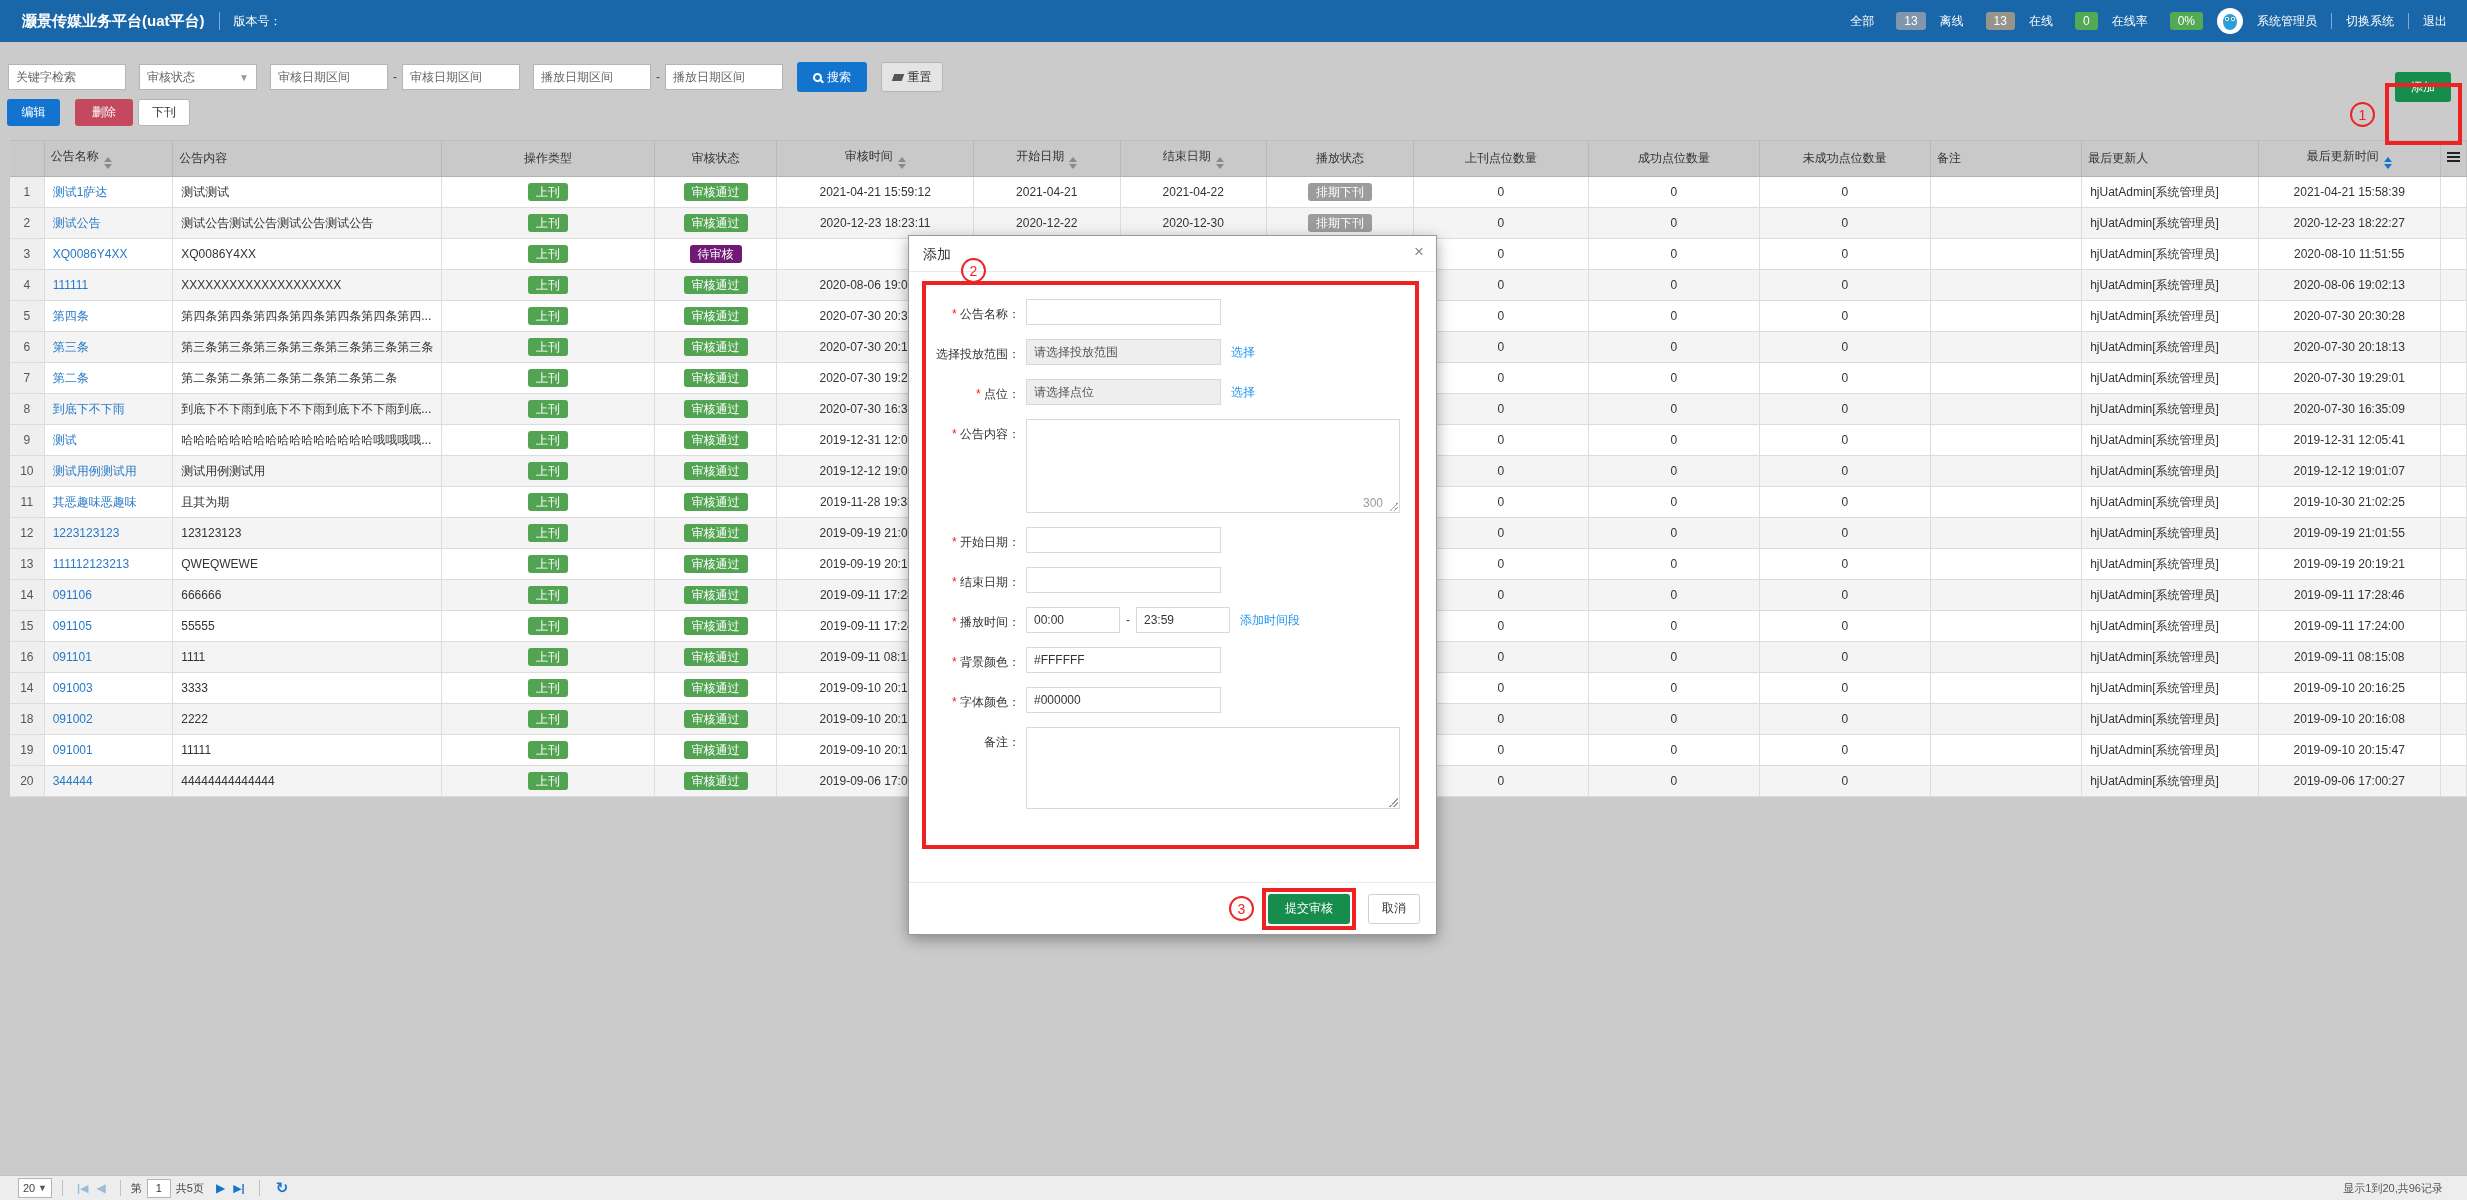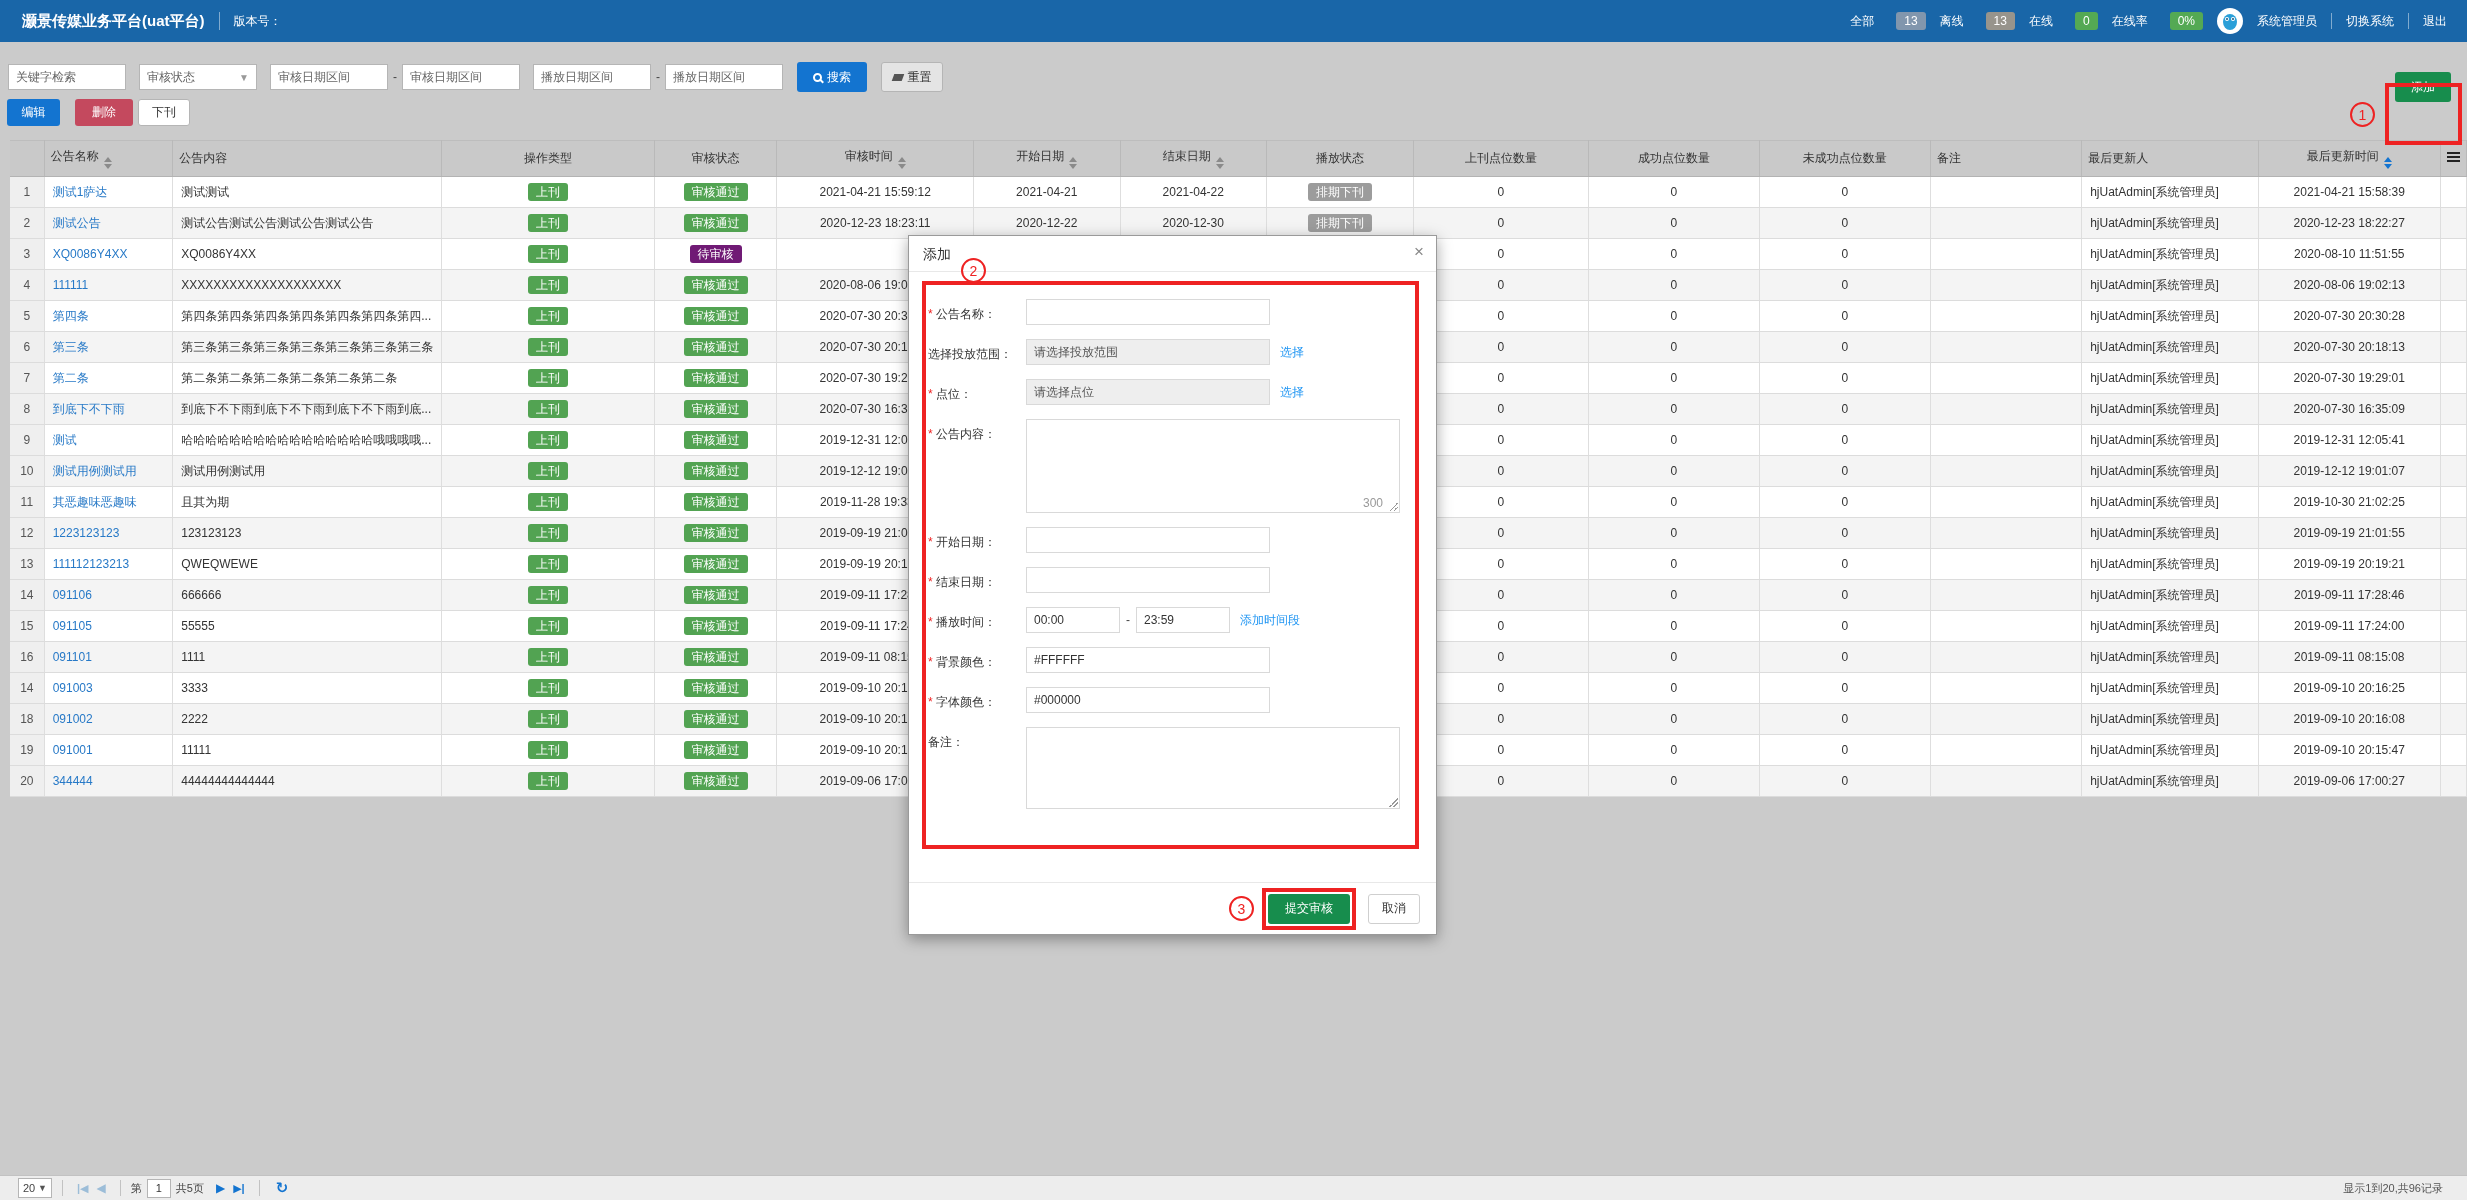--- a/index.html
+++ b/index.html
@@ -96,24 +96,24 @@
   .modal { position:absolute; left:908px; top:235px; width:529px; height:700px; background:#fff;
     border:1px solid #9a9a9a; box-shadow:0 4px 14px rgba(0,0,0,.35); z-index:50; }
   .m-title { height:36px; line-height:36px; padding:0 14px; font-size:14px; color:#333;
     border-bottom:1px solid #e8e8e8; }
   .m-close { position:absolute; right:12px; top:6px; font-size:17px; color:#888; cursor:pointer; line-height:20px; }
   #circ-2 { left:52px; top:22px; }
   #circ-3 { position:static; margin-right:8px; }
   .m-formbox { position:absolute; left:13px; top:45px; width:497px; height:568px;
     border:4px solid #ee2222; padding:14px 0 0 2px; overflow:hidden; }
   .frow { display:flex; align-items:flex-start; margin-bottom:14px; }
-  .flabel { width:92px; padding-top:7px; font-size:12px; color:#333; flex:none; }
+  .flabel { width:92px; text-align:right; padding-top:7px; font-size:12px; color:#333; flex:none; }
   .req .flabel:before { content:'* '; color:#e22; }
   .fctl { margin-left:6px; display:flex; align-items:center; }
-  .m-input { width:244px; height:26px; border:1px solid #d9d9d9; padding:0 7px; font-size:12px;
+  .m-input { width:195px; height:26px; border:1px solid #d9d9d9; padding:0 7px; font-size:12px;
     font-family:inherit; color:#333; background:#fff; }
   .m-input.ro { background:#eee; color:#555; }
   .m-input.time { width:94px; }
   .t-dash { margin:0 6px; color:#444; }
   .m-link { color:#2196f3; margin-left:10px; font-size:12px; text-decoration:none; cursor:pointer; }
   .m-textarea { position:relative; width:374px; border:1px solid #d9d9d9; background:#fff; }
   .m-textarea textarea { width:100%; border:none; outline:none; resize:none; font-family:inherit;
     font-size:12px; padding:5px 7px; display:block; }
   .ta1 textarea { height:76px; } .ta2 textarea { height:80px; }
   .ta-counter { text-align:right; color:#999; font-size:12px; padding:0 16px 2px 0; }

